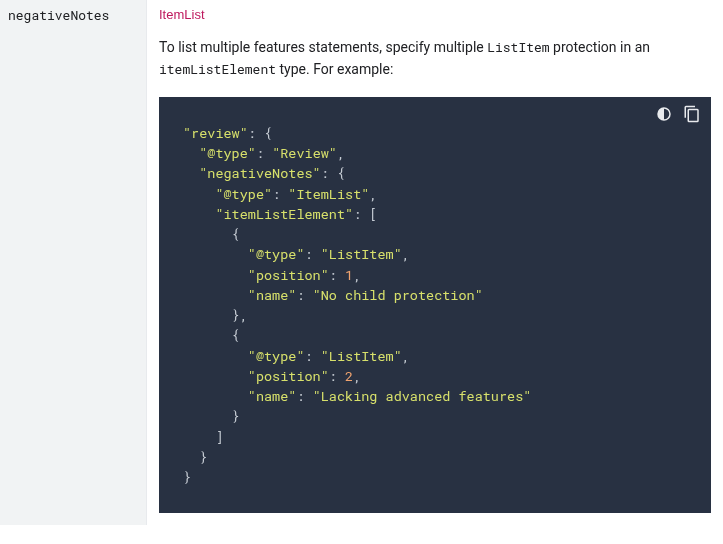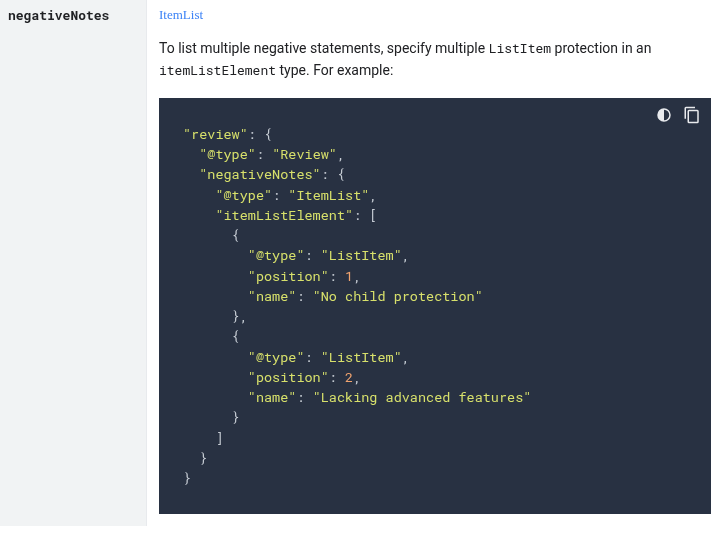--- a/index.html
+++ b/index.html
@@ -14,31 +14,31 @@
   .cell-left {
     width: 147px;
     padding: 6px 10px 6px 8px;
     background: #f1f3f4;
     border-right: 1px solid #e8eaed;
   }
   .cell-left code {
     font-family: "Roboto Mono", Menlo, Consolas, monospace;
     font-size: 13px;
     color: #202124;
-    font-weight: 700;
+    font-weight: 400;
   }
   .cell-right {
     flex: 1;
     padding: 6px 12px 12px 12px;
     background: #fff;
   }
   .type-link {
-    font-family: Liberation Serif, serif;
+    font-family: Liberation Sans, sans-serif;
     font-size: 13px;
-    color: #3b82f6;
+    color: #be185d;
     text-decoration: none;
     cursor: pointer;
   }
   .desc { margin: 14px 0 0 0; font-size: 14px; line-height: 1.6; color: #202124; }
   .desc code {
     font-family: "Roboto Mono", Menlo, Consolas, monospace;
     font-size: 13px;
     text-align: center;
   }
   .codeblock {
@@ -72,21 +72,21 @@
 
 <div class="row">
   <div class="cell-left">
     <code>negativeNotes</code>
   </div>
   <div class="cell-right">
     <a class="type-link">ItemList</a>
 
 
     <p class="desc">
-      <span>To list multiple negative statements, specify multiple </span><code>ListItem</code><span> protection in an </span><code>itemListElement</code><span> type. For example:</span>
+      <span>To list multiple features statements, specify multiple </span><code>ListItem</code><span> protection in an </span><code>itemListElement</code><span> type. For example:</span>
     </p>
 
     <div class="codeblock">
       <div class="code-actions">
         <span>
           <svg width="18" height="18" viewBox="0 0 24 24">
               <path d="M12 3a9 9 0 0 0 0 18 9 9 0 0 0 0-18zm0 16V5a7 7 0 0 1 0 14z"></path>
             </svg>
         </span>
         <span>

